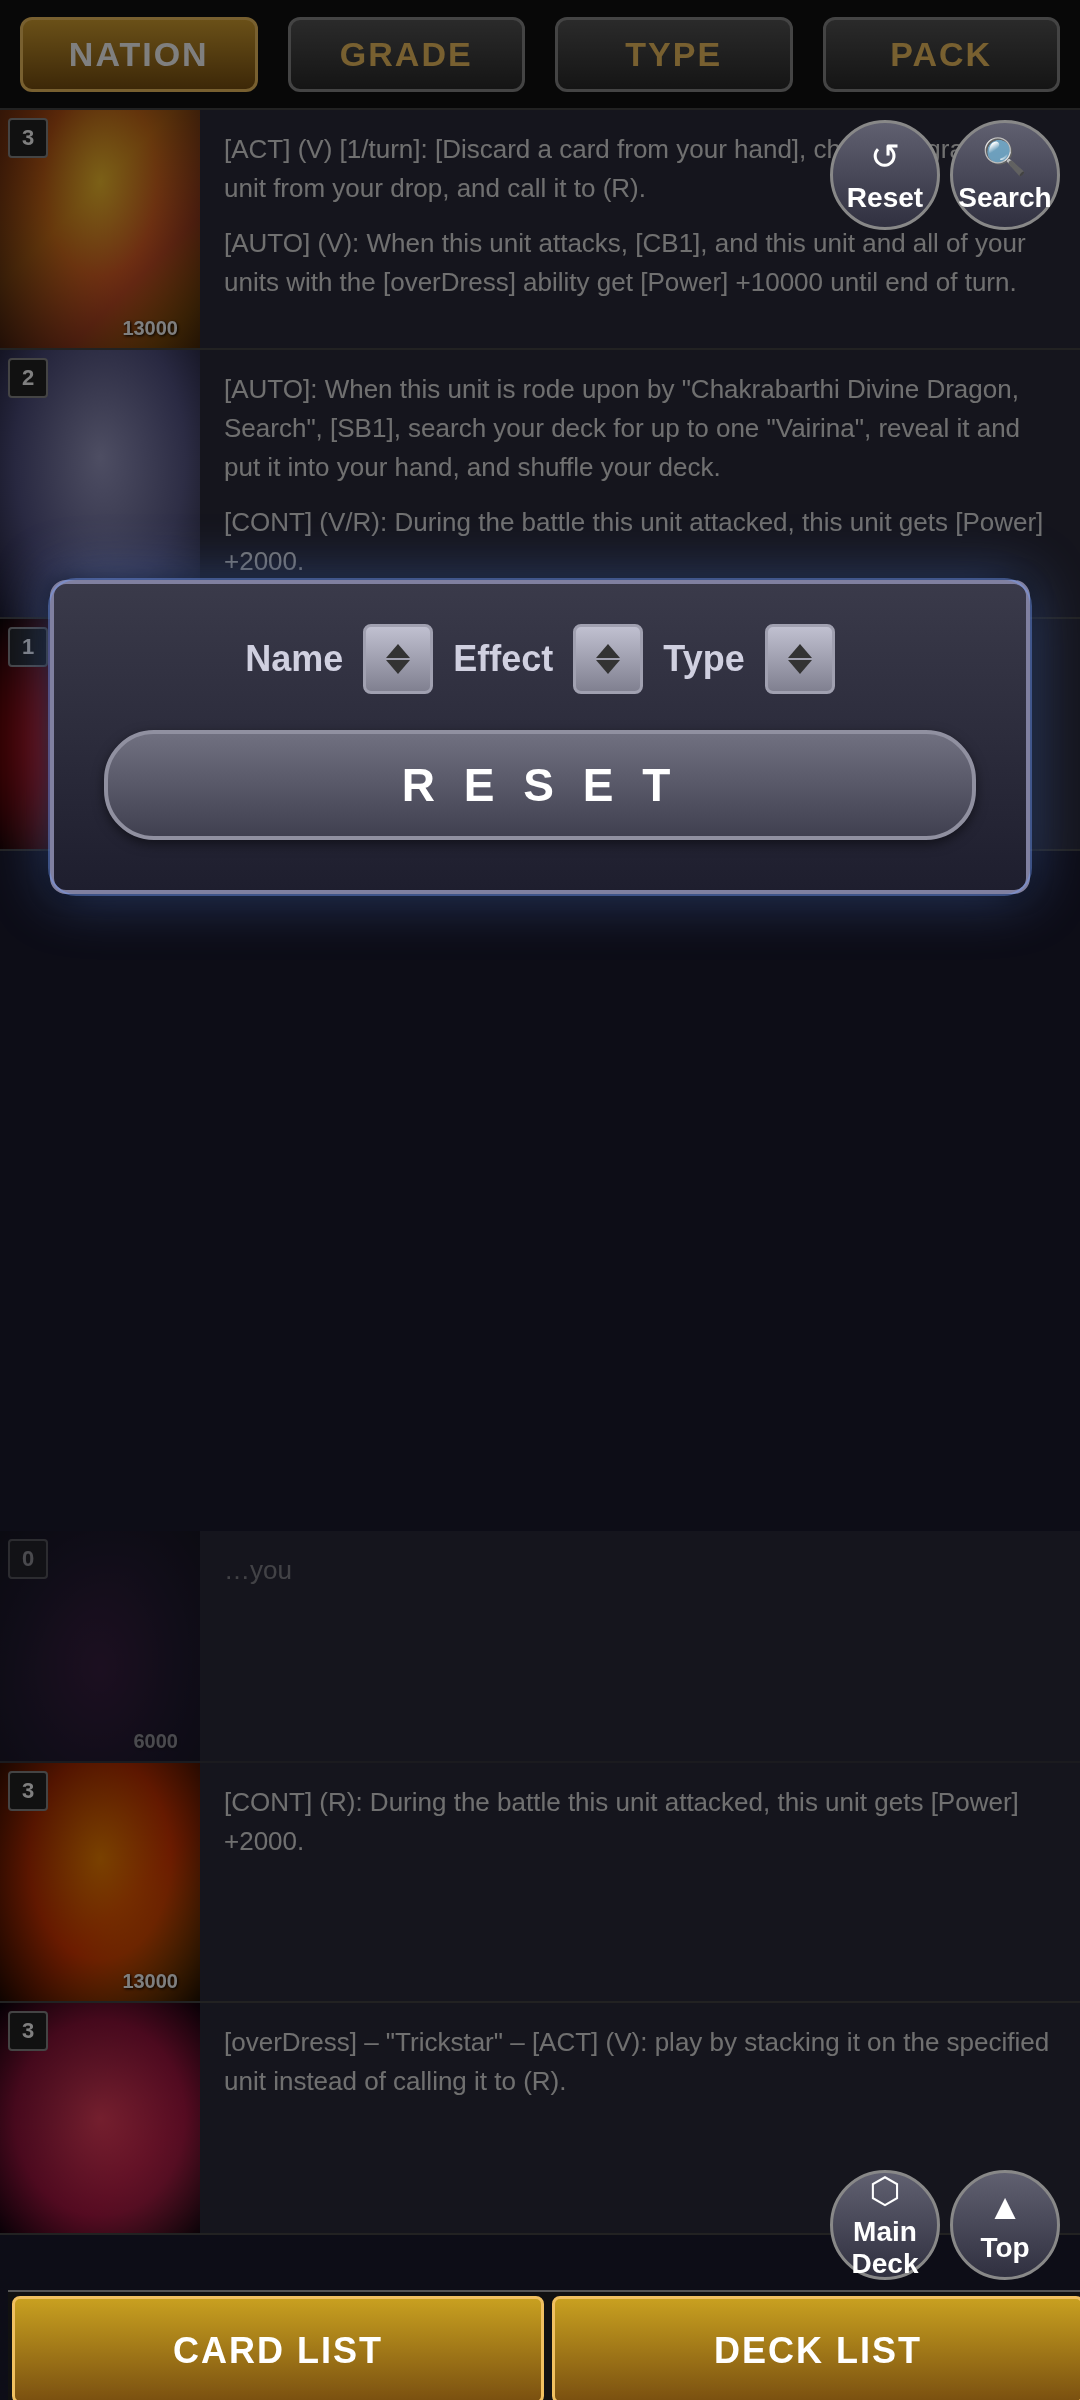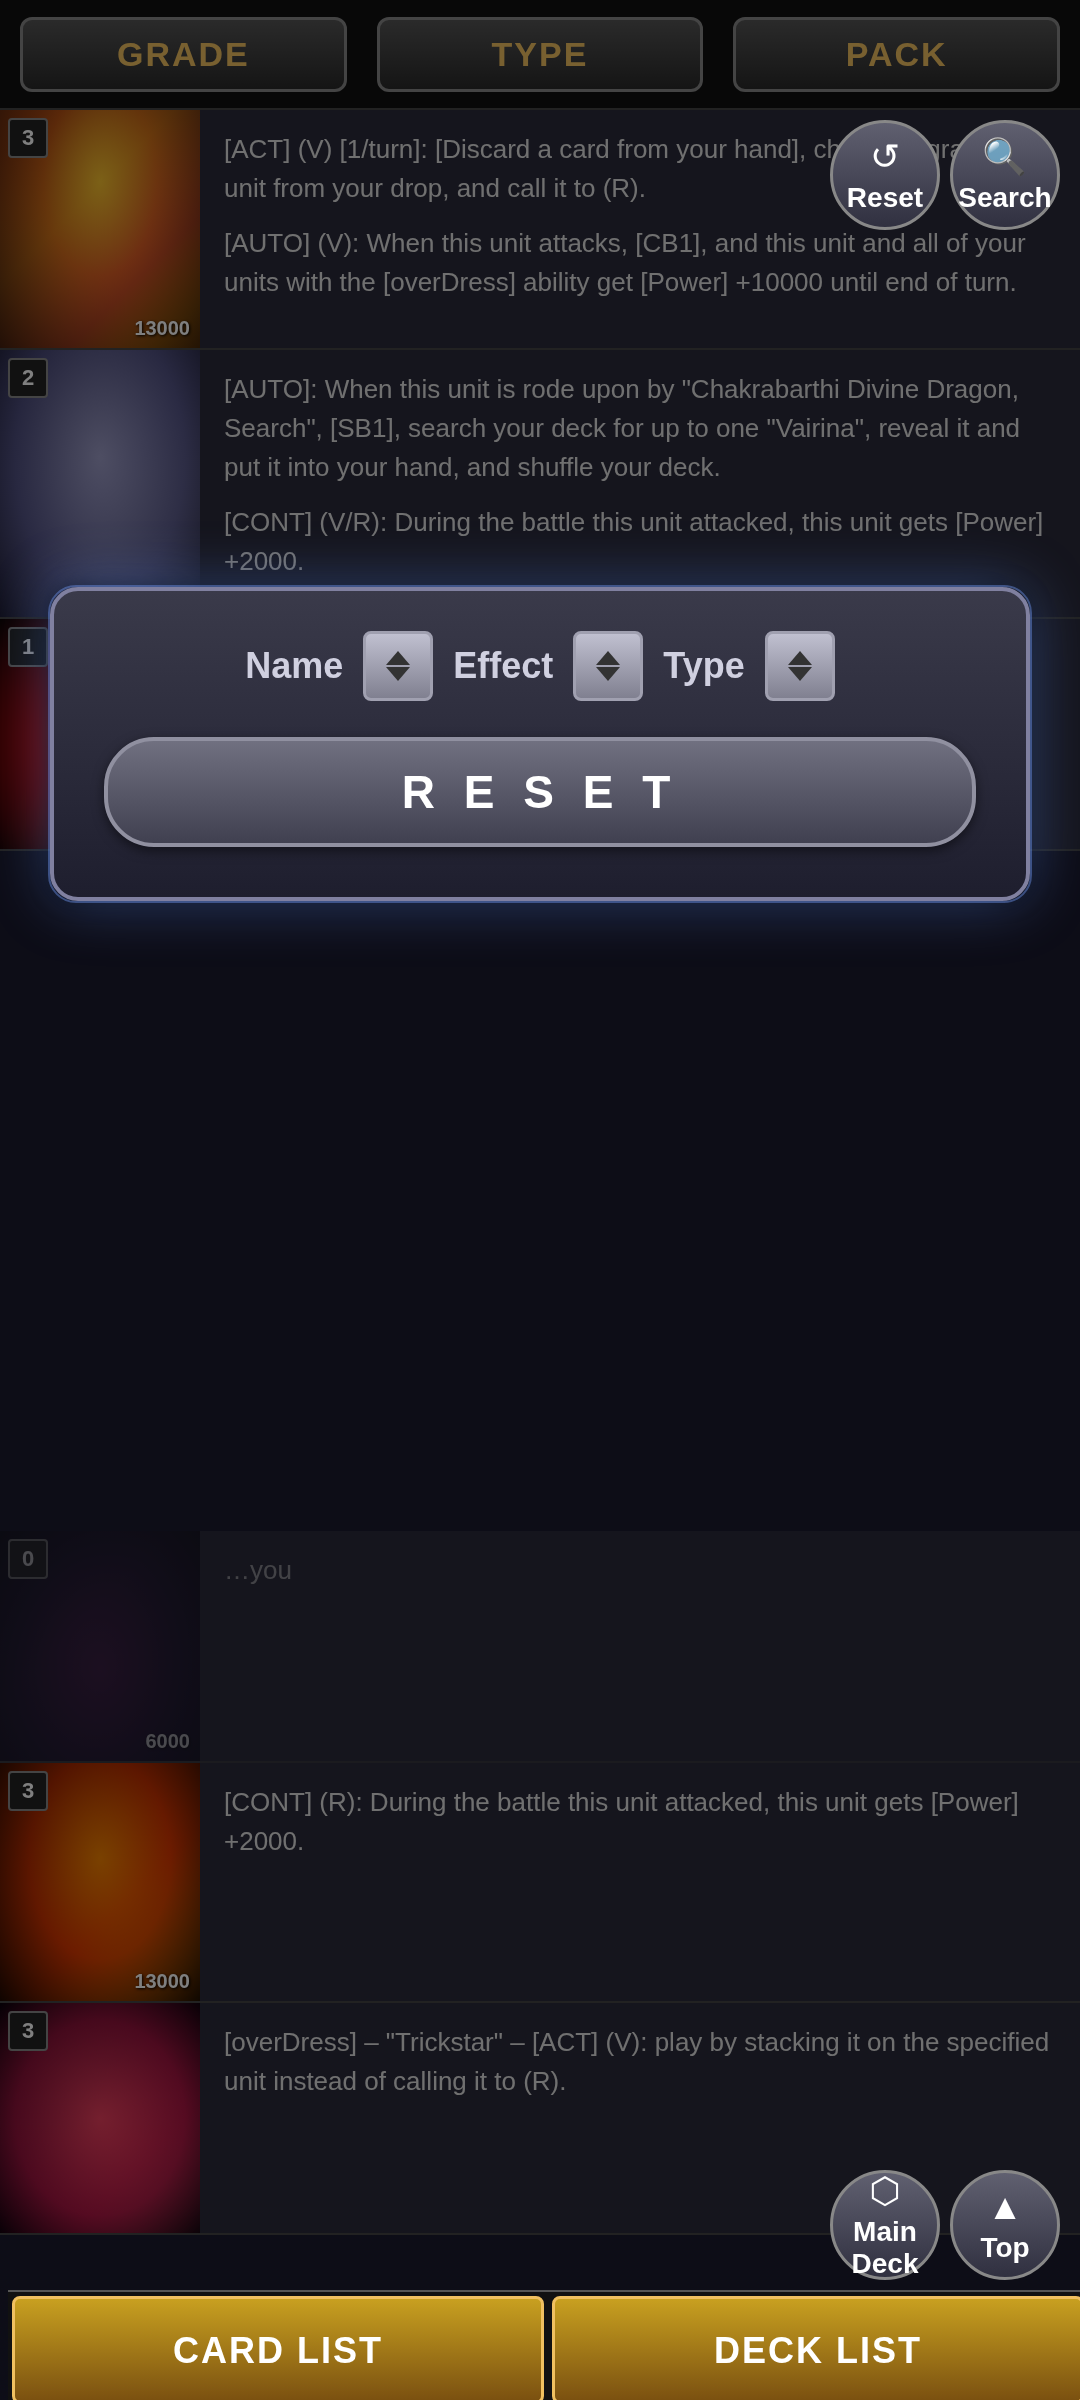--- a/index.html
+++ b/index.html
@@ -146,21 +146,21 @@
       color: #fff;
       font-size: 22px;
       font-weight: bold;
       text-align: center;
       line-height: 36px;
     }
 
     .card-power {
       position: absolute;
       bottom: 8px;
-      right: 10px;
+      right: 22px;
       color: #fff;
       font-size: 20px;
       font-weight: bold;
       text-shadow: 1px 1px 3px #000;
     }
 
     .card-text {
       flex: 1;
       padding: 20px 24px;
       color: #e0e0e0;
@@ -177,25 +177,24 @@
       position: absolute;
       top: 580px;
       left: 50px;
       width: 980px;
       z-index: 100;
     }
 
     .modal-box {
       background: linear-gradient(180deg, #3a3a4a 0%, #1e1e2e 100%);
       border: 4px solid #8080a0;
-      border-radius: 28px;
+      border-radius: 16px;
       padding: 40px 50px 50px;
       box-shadow: 0 0 60px rgba(100,150,255,0.4), 0 0 20px rgba(0,0,0,0.8);
       position: relative;
-      margin-top: 7px;
     }
 
     .modal-box::before {
       content: '';
       position: absolute;
       inset: -6px;
       border-radius: 28px;
       border: 2px solid rgba(120,160,255,0.4);
       pointer-events: none;
     }
@@ -362,20 +361,21 @@
       width: 100%;
       height: 100%;
       background: rgba(0,0,0,0.5);
       z-index: 50;
     }
   </style>
 </head>
 <body>
 
 <div class="top-nav">
+  <div class="nav-btn active">NATION</div>
   <div class="nav-btn">GRADE</div>
   <div class="nav-btn">TYPE</div>
   <div class="nav-btn">PACK</div>
 </div>
 
 <div class="floating-buttons">
   <div class="float-btn">
     <span class="btn-icon">↺</span>
     <span class="btn-label">Reset</span>
   </div>

